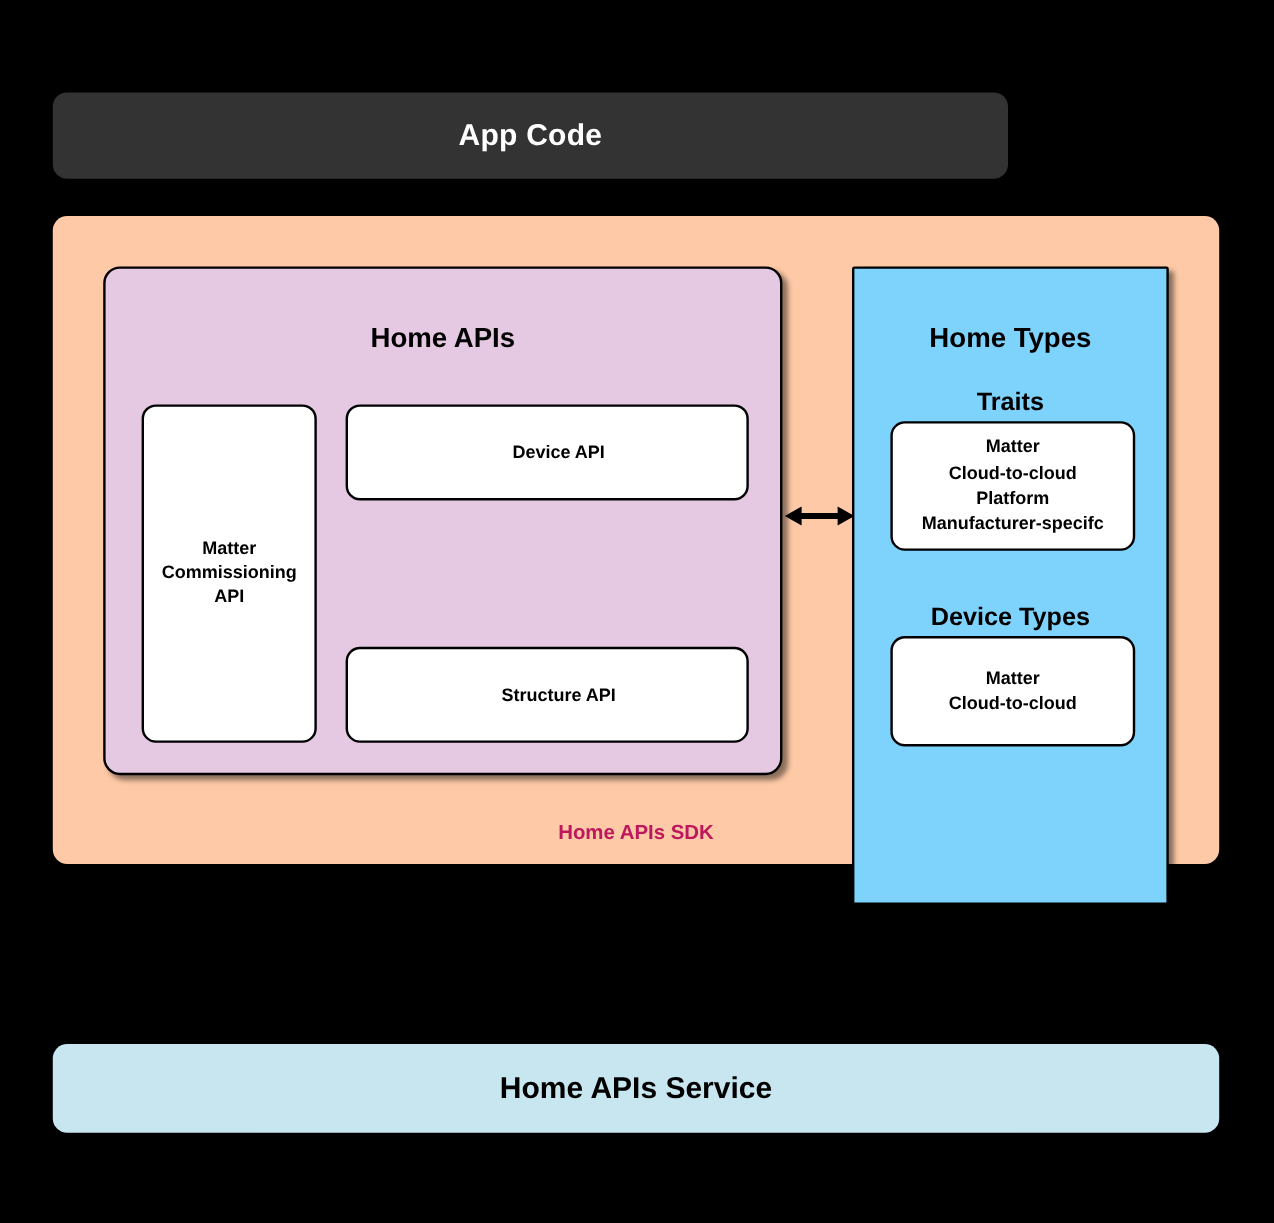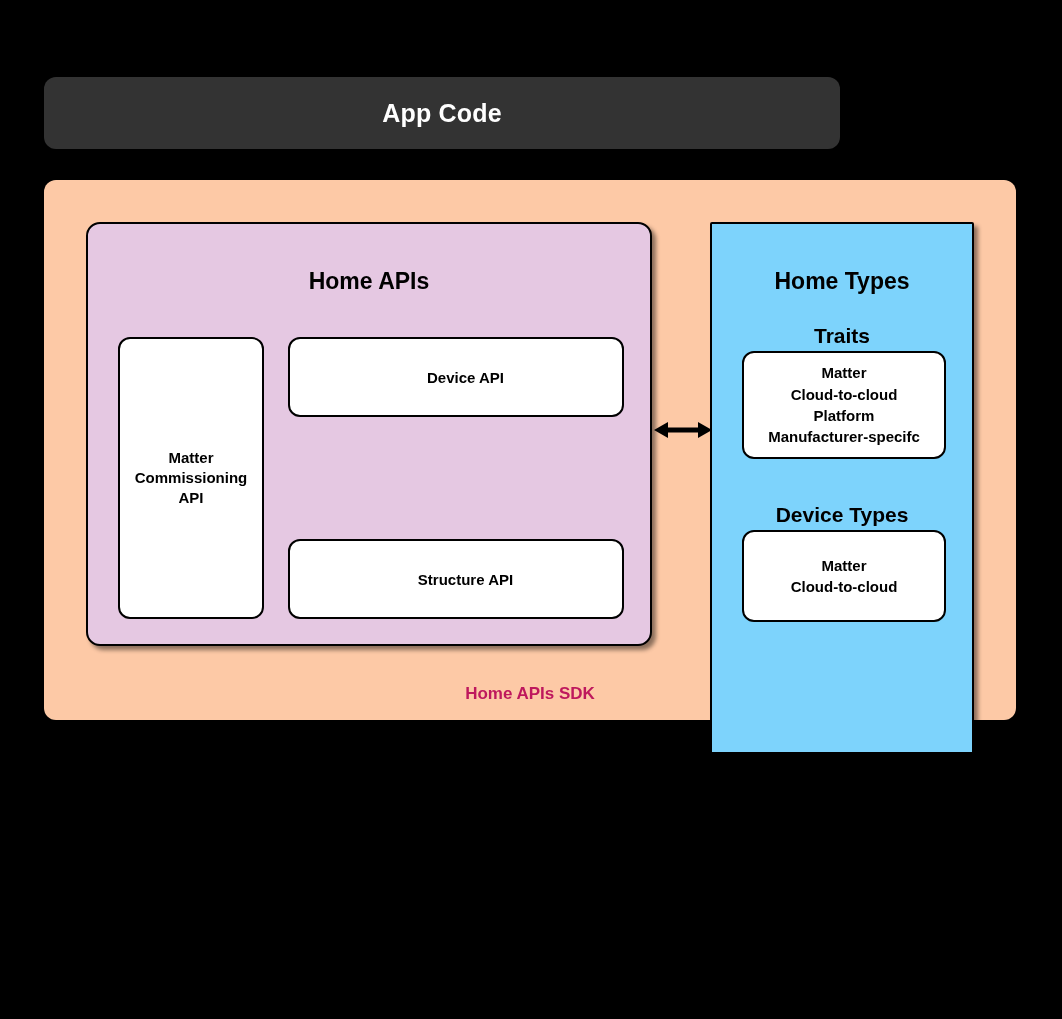--- a/index.html
+++ b/index.html
@@ -243,14 +243,17 @@
       <div class="section-label traits-label">Traits</div>
       <div class="types-box traits-box">Matter<br>Cloud-to-cloud<br>Platform<br>Manufacturer-specifc</div>
 
       <div class="section-label device-types-label">Device Types</div>
       <div class="types-box device-types-box">Matter<br>Cloud-to-cloud</div>
     </div>
 
     <div class="sdk-label">Home APIs SDK</div>
   </div>
 
+  <div class="service-bar">
+    <span class="service-label">Home APIs Service</span>
+  </div>
 
 </div>
 
 </body></html>

